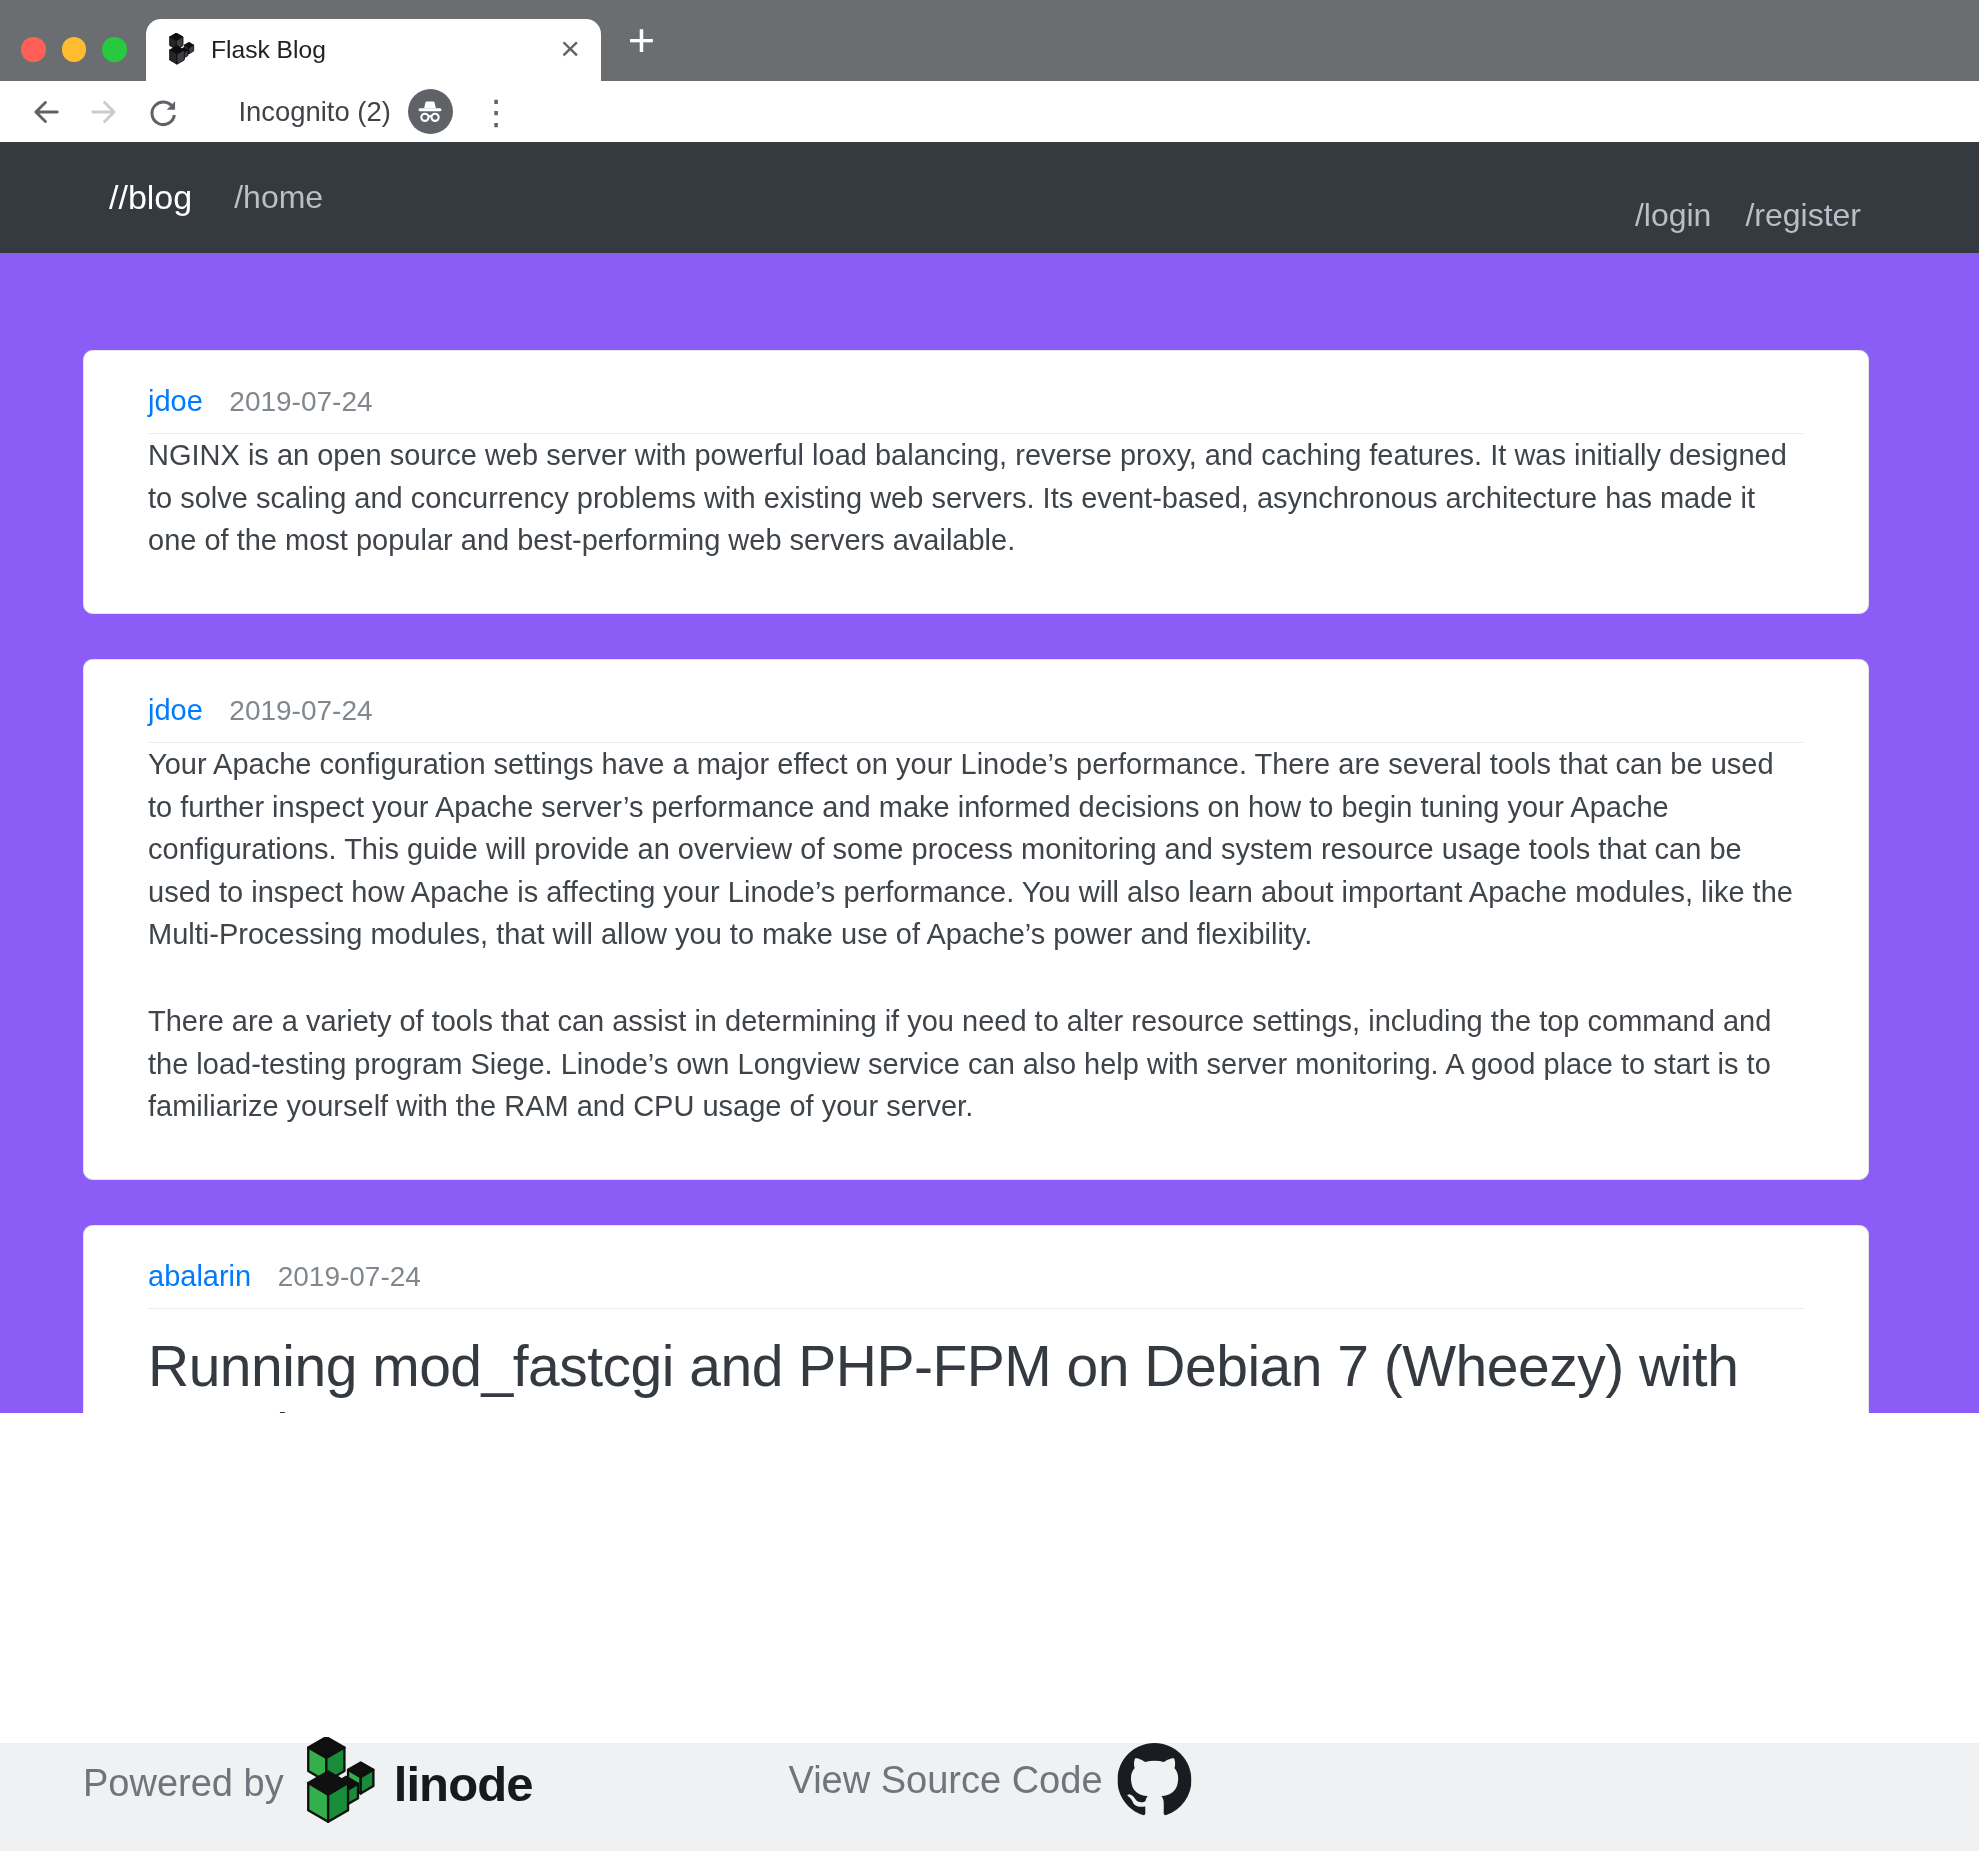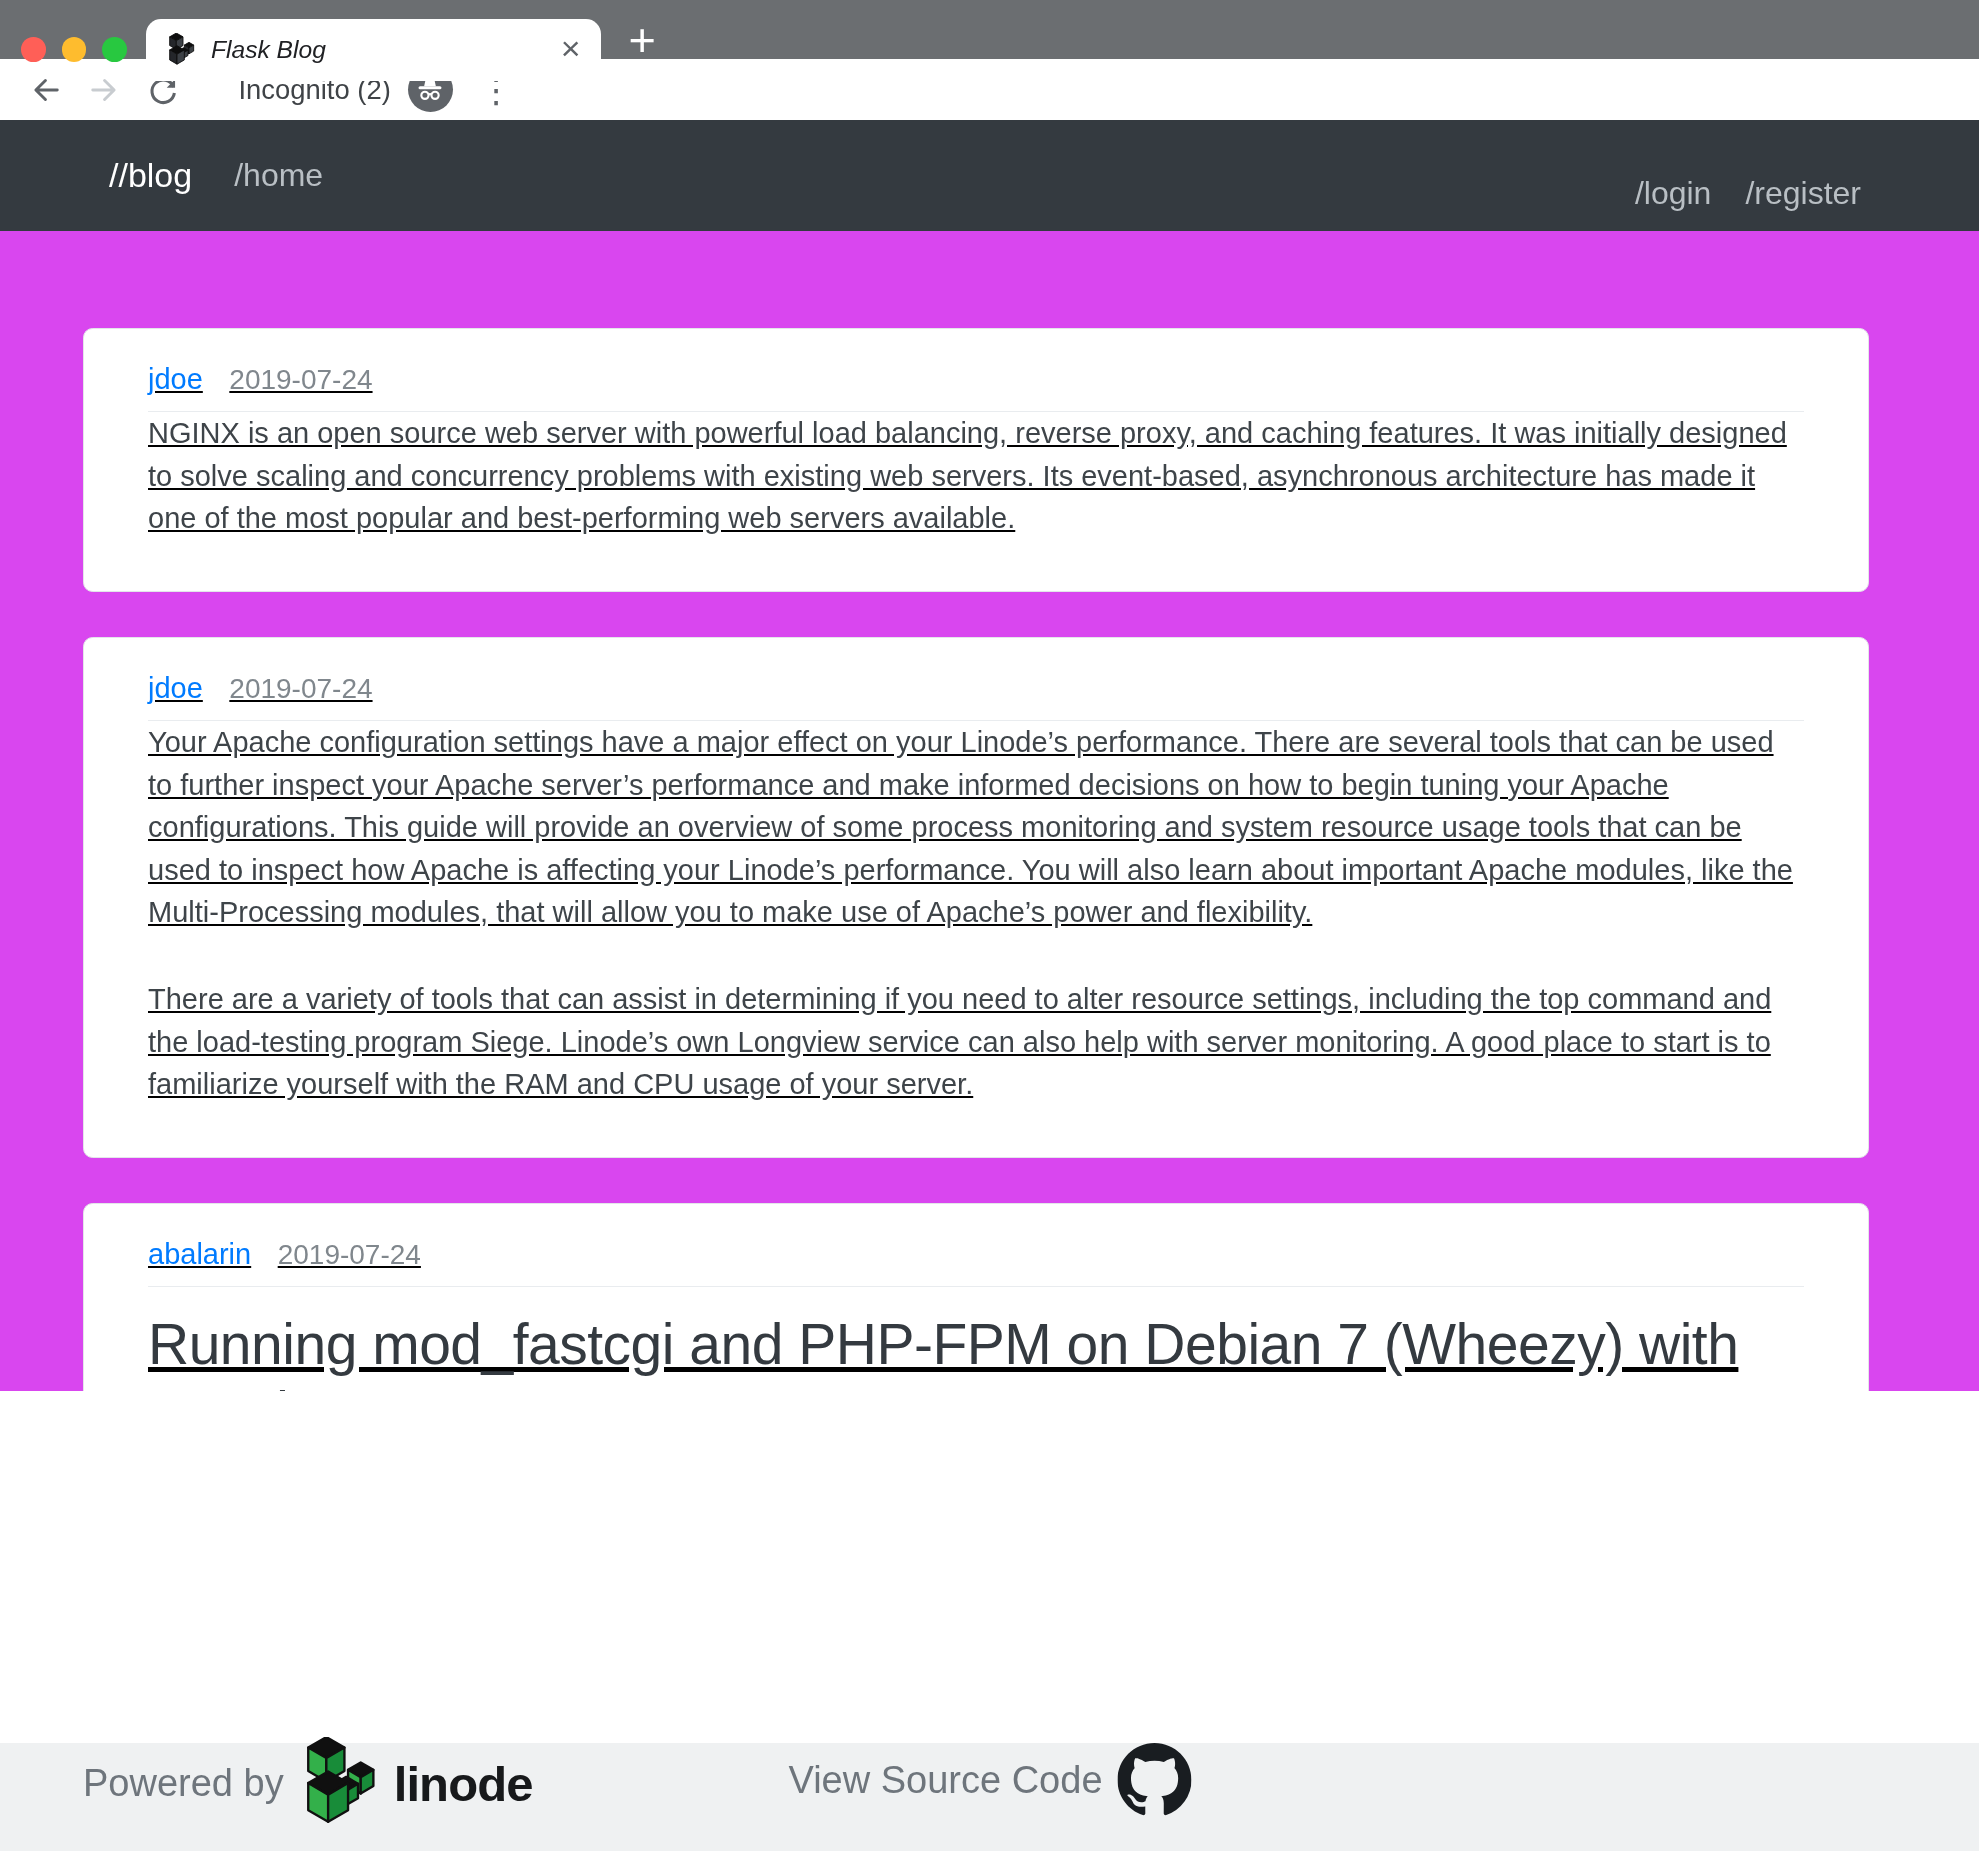--- a/index.html
+++ b/index.html
@@ -3,21 +3,21 @@
 <meta charset="utf-8">
 <style>
   * { box-sizing: border-box; }
   html,body { margin:0; padding:0; }
   body {
     width:1980px; height:1851px; position:relative; overflow:hidden;
     font-family:"Liberation Sans","DejaVu Sans",sans-serif;
     background:#ffffff;
   }
   
-  .tabstrip { height:59px; background:#6b6e71; position:relative;font-style:italic; }
+  .tabstrip { height:81px; background:#6b6e71; position:relative; }
   .lights { position:absolute; left:21px; top:37px; display:flex; gap:16px; }
   .light { width:24.6px; height:24.6px; border-radius:50%; }
   .light.red    { background:#ff5f57; }
   .light.yellow { background:#febc2e; }
   .light.green  { background:#28c840; }
   .tab {
     position:absolute; left:146px; top:19px; width:455px; height:62px;
     background:#ffffff; border-radius:15px 15px 0 0;
     display:flex; align-items:center; padding:0 21px;
   }
@@ -49,21 +49,21 @@
     margin-left:17px; flex:none; display:flex; align-items:center; justify-content:center; }
   .dots { font-size:34px; color:#5f6368; margin-left:26.5px; line-height:1; }
   
   .navbar { height:111px; background:#343a40; display:flex; align-items:center;
     padding:0 119px 0 109px; }
   .brand { font-size:34px; font-weight:500; color:#ffffff; }
   .navlink { font-size:32px; color:#b9bfc4; }
   .navlink.home { margin-left:42px; }
   .nav-right { margin-left:auto; display:flex; gap:34px;margin-top:36px; }
   
-  .main { background:#d946ef; height:1160px; overflow:hidden; padding-top:97px;text-decoration:underline; }
+  .main { background:#8b5cf6; height:1160px; overflow:hidden; padding-top:97px; }
   .card { margin:0 0 45px 83px; width:1786px; background:#ffffff;
     border:1.9px solid #e3e6e9; border-radius:9.5px; padding:34px 64px 51px; }
   .meta { display:flex; align-items:baseline; gap:26.5px; }
   .author { color:#007bff; font-size:29px; text-decoration:none; }
   .date { color:#80878d; font-size:28px; }
   .card hr { border:none; border-top:1.9px solid #e9ecef; margin:15px 0 0; }
   .card h2 { font-size:57px; font-weight:500; color:#343a40; letter-spacing:-0.5px;
     margin:23px 0 24.6px; line-height:1.2; max-width:1609px; }
   .card p { font-size:29px; color:#3e4449; line-height:1.47; margin:0; max-width:1662px; }
   .card p + p { margin-top:44px; }

